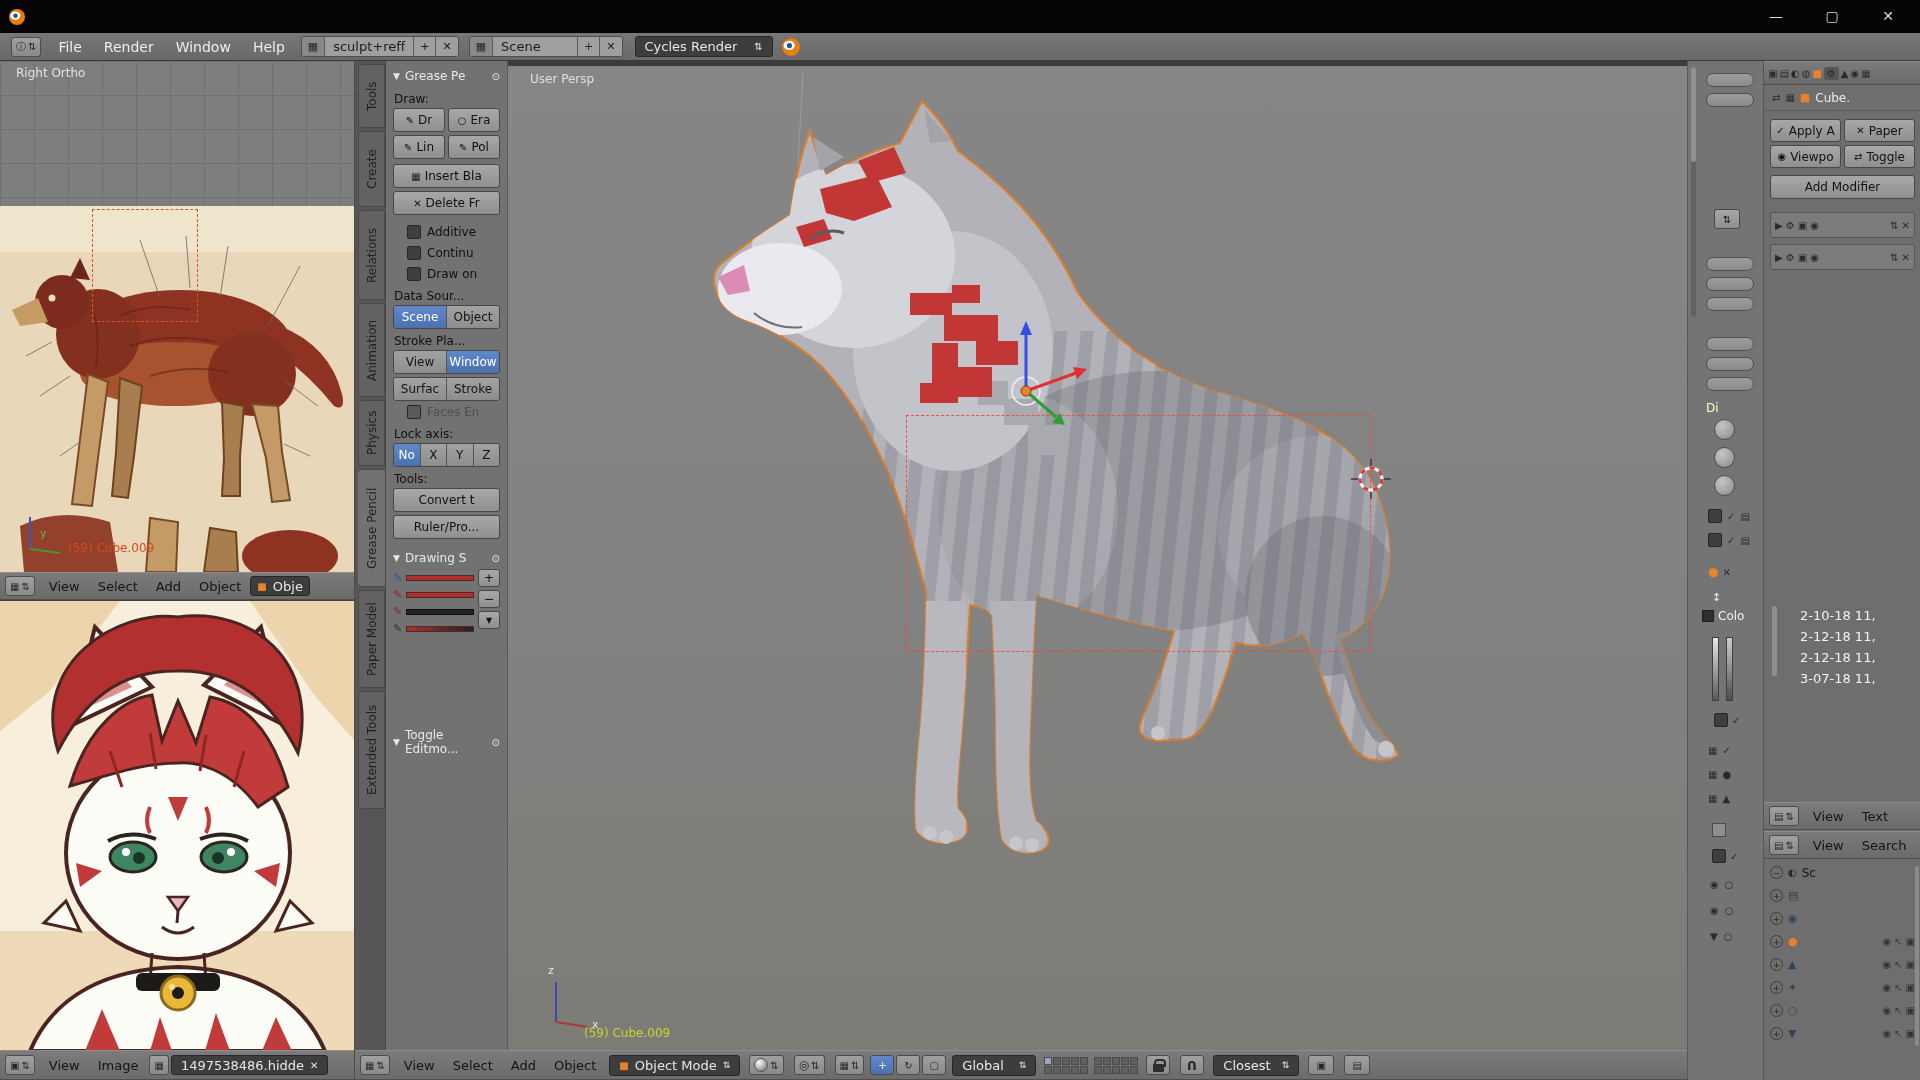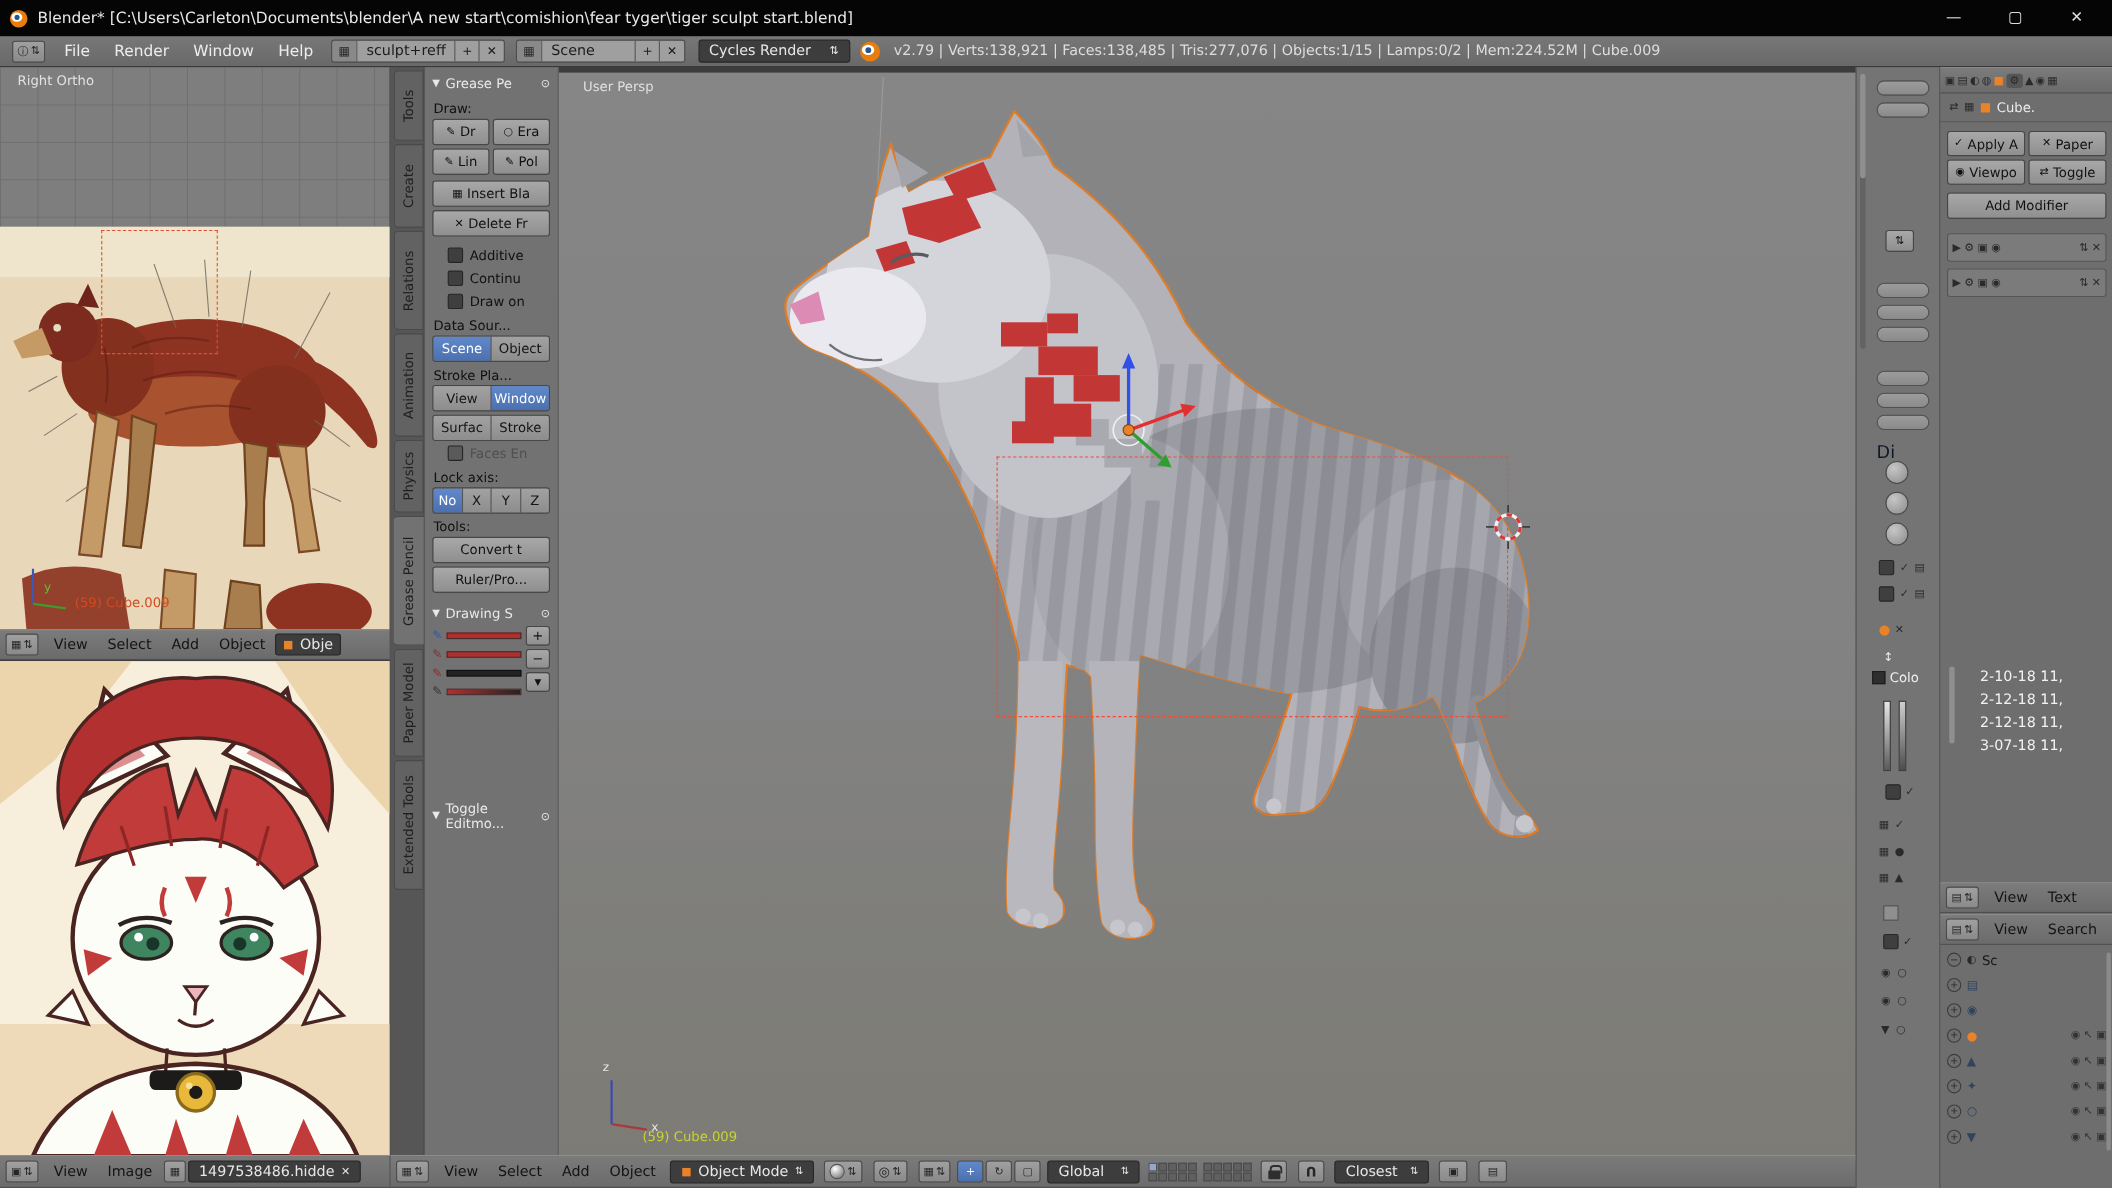--- a/index.html
+++ b/index.html
@@ -72,21 +72,20 @@
 </style>
 </head>
 <body>
 
 <div class="r titlebar">
   <svg width="18" height="18" viewBox="0 0 18 18">
     <circle cx="9" cy="9" r="8" fill="#e87d0d"></circle>
     <ellipse cx="7.3" cy="7.6" rx="5" ry="4.2" fill="#fff"></ellipse>
     <circle cx="7.5" cy="7.8" r="2.3" fill="#265787"></circle>
   </svg>
-  <span>Blender* [C:\Users\Carleton\Documents\blender\A new start\comishion\fear tyger\tiger sculpt start.blend]</span>
   <span class="sp"></span>
   <span class="winbtn">—</span>
   <span class="winbtn">▢</span>
   <span class="winbtn">✕</span>
 </div>
 
 <div class="r infobar">
   <span class="edbtn">
     <span>ⓘ</span>
     <span>⇅</span>
@@ -109,21 +108,20 @@
   </span>
   <span class="darksel" style="margin:0 6px;min-width:138px">
     <span>Cycles Render</span>
     <span style="margin-left:auto;font-size:10px">⇅</span>
   </span>
   <svg width="20" height="20" viewBox="0 0 20 20">
     <circle cx="10" cy="10" r="9" fill="#e87d0d"></circle>
     <ellipse cx="8.2" cy="8.4" rx="5.6" ry="4.7" fill="#fff"></ellipse>
     <circle cx="8.4" cy="8.6" r="2.6" fill="#265787"></circle>
   </svg>
-  <span class="stats">v2.79 | Verts:138,921 | Faces:138,485 | Tris:277,076 | Objects:1/15 | Lamps:0/2 | Mem:224.52M | Cube.009</span>
 </div>
 
 <div class="r" style="left:0;top:61px;width:355px;height:539px;background:#7e7e7e;overflow:hidden;
   background-image:linear-gradient(#6f6f6f 1px,transparent 1px),linear-gradient(90deg,#6f6f6f 1px,transparent 1px);
   background-size:34px 34px;border-right:1px solid #4a4a4a">
 
   <svg style="position:absolute;left:0;top:145px" width="355" height="366" viewBox="0 0 355 366">
     <rect width="355" height="366" fill="#e8d7b8"></rect>
     <rect width="355" height="46" fill="#efe4cc"></rect>
 
@@ -609,21 +607,21 @@
   <div class="pill" style="position:absolute;left:18px;top:32px;width:48px"></div>
   <div class="btn" style="position:absolute;left:26px;top:148px;width:26px;height:20px">
     <span style="font-size:10px">⇅</span>
   </div>
   <div class="pill" style="position:absolute;left:18px;top:196px;width:48px"></div>
   <div class="pill" style="position:absolute;left:18px;top:216px;width:48px"></div>
   <div class="pill" style="position:absolute;left:18px;top:236px;width:48px"></div>
   <div class="pill" style="position:absolute;left:18px;top:276px;width:48px"></div>
   <div class="pill" style="position:absolute;left:18px;top:296px;width:48px"></div>
   <div class="pill" style="position:absolute;left:18px;top:316px;width:48px"></div>
-  <div style="position:absolute;left:18px;top:340px;font-size:16px;color:#0f172a">Di</div>
+  <div style="position:absolute;left:18px;top:340px;font-size:12px;color:#fef9c3">Di</div>
   <div class="circbtn" style="position:absolute;left:26px;top:358px"></div>
   <div class="circbtn" style="position:absolute;left:26px;top:386px"></div>
   <div class="circbtn" style="position:absolute;left:26px;top:414px"></div>
   <div style="position:absolute;left:20px;top:448px;display:flex;gap:5px;align-items:center">
     <span class="chk"></span>
     <span class="mini">✓</span>
     <span class="mini">▤</span>
   </div>
   <div style="position:absolute;left:20px;top:472px;display:flex;gap:5px;align-items:center">
     <span class="chk"></span>

